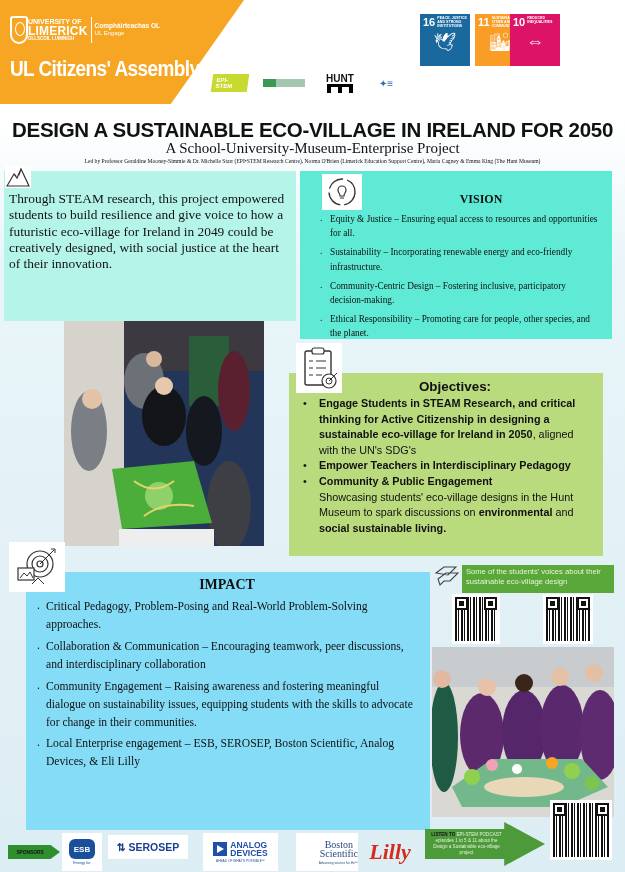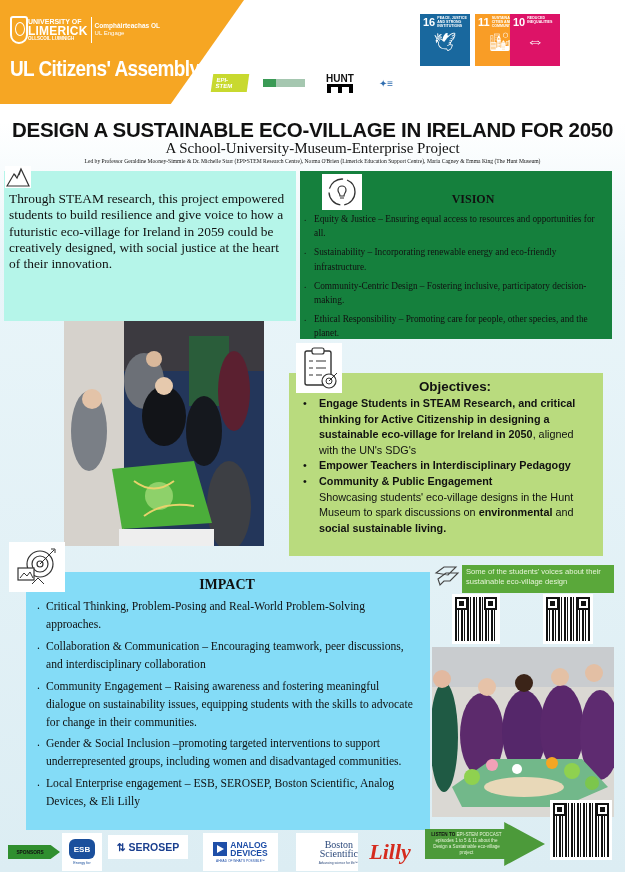--- a/index.html
+++ b/index.html
@@ -58,21 +58,21 @@
 
   
   .mountain-icon { left: 5px; top: 166px; width: 26px; height: 22px; background: #fff; }
   .intro {
     left: 4px; top: 171px; width: 292px; height: 150px; background: #b5f5e9; padding: 20px 6px 4px 5px;
     font-size: 13.4px; line-height: 1.22;
   }
   .intro .lead { font-weight: bold; }
 
   
-  .vision { left: 300px; top: 171px; width: 312px; height: 168px; background: #15803d; padding: 8px 10px 6px 4px; font-size: 9.3px; line-height: 1.52; }
+  .vision { left: 300px; top: 171px; width: 312px; height: 168px; background: #5eead4; padding: 8px 10px 6px 20px; font-size: 9.3px; line-height: 1.52; }
   .vision-icon { left: 322px; top: 174px; width: 40px; height: 36px; background: #fff; display: flex; align-items: center; justify-content: center; }
   .vision h2 { text-align: center; font-size: 12px; font-weight: bold; margin: 11px 0 4px 40px; }
   .vision li { list-style: none; position: relative; padding-left: 10px; margin-bottom: 5px; }
   .vision li::before { content: "."; position: absolute; left: 0; top: -1px; }
 
   
   .photo1 { left: 64px; top: 321px; width: 200px; height: 225px; overflow: hidden; background: #2a3b5c; }
 
   
   .obj-icon { left: 296px; top: 343px; width: 46px; height: 50px; background: #fff; display: flex; align-items: center; justify-content: center; }
@@ -179,21 +179,21 @@
 </div>
 <div class="abs partner lesc">
     <span>✦≡</span>
   </div>
 
 <div class="abs title">DESIGN A SUSTAINABLE ECO-VILLAGE IN IRELAND FOR 2050</div>
 <div class="abs subtitle">A School-University-Museum-Enterprise Project</div>
 <div class="abs credits">Led by Professor Geraldine Mooney-Simmie &amp; Dr. Michelle Starr (EPI•STEM Research Centre), Norma O'Brien (Limerick Education Support Centre), Maria Cagney &amp; Emma King (The Hunt Museum)</div>
 
 <div class="abs intro">
-  <div>Through STEAM research, this project empowered students to build resilience and give voice to how a futuristic eco-village for Ireland in 2059 could be creatively designed, with social justice at the heart of their innovation.</div>
+  <div>Through STEAM research, this project empowered students to build resilience and give voice to how a futuristic eco-village for Ireland in 2049 could be creatively designed, with social justice at the heart of their innovation.</div>
 </div>
 <div class="abs mountain-icon">
   <svg width="26" height="22" viewBox="0 0 26 22">
       <path d="M2 20 L9 8 L12 12 L16 3 L24 20 Z M9 8 L11 10 M16 3 L14 9" fill="none" stroke="#333" stroke-width="1.2"></path>
     </svg>
 </div>
 
 <div class="abs vision">
   <h2>VISION</h2>
   <ul>
@@ -247,24 +247,23 @@
       <path d="M10 16 h4 M17 16 h10 M10 23 h4 M17 23 h10 M10 30 h4 M17 30 h6" stroke="#333" stroke-width="1.2"></path>
       <circle cx="30" cy="36" r="7" fill="#fff" stroke="#333" stroke-width="1.2"></circle>
       <circle cx="30" cy="36" r="3" fill="none" stroke="#333"></circle>
       <path d="M30 36 L38 28" stroke="#333"></path>
     </svg>
 </div>
 
 <div class="abs impact">
   <h2>IMPACT</h2>
   <ul>
-    <li>Critical Thinking, Problem-Posing and Real-World Problem-Solving approaches.</li>
+    <li>Critical Pedagogy, Problem-Posing and Real-World Problem-Solving approaches.</li>
     <li>Collaboration &amp; Communication – Encouraging teamwork, peer discussions, and interdisciplinary collaboration</li>
     <li>Community Engagement – Raising awareness and fostering meaningful dialogue on sustainability issues, equipping students with the skills to advocate for change in their communities.</li>
-    <li>Gender &amp; Social Inclusion –promoting targeted interventions to support underrepresented groups, including women and disadvantaged communities.</li>
     <li>Local Enterprise engagement – ESB, SEROSEP, Boston Scientific, Analog Devices, &amp; Eli Lilly</li>
   </ul>
 </div>
 <div class="abs impact-icon">
   <svg width="46" height="42" viewBox="0 0 46 42">
       <circle cx="26" cy="18" r="13" fill="none" stroke="#333" stroke-width="1.2"></circle>
       <circle cx="26" cy="18" r="8" fill="none" stroke="#333" stroke-width="1.2"></circle>
       <circle cx="26" cy="18" r="3" fill="none" stroke="#333" stroke-width="1.2"></circle>
       <path d="M26 18 L40 4 M37 3 l4 0 l0 4" stroke="#333" fill="none"></path>
       <rect x="4" y="22" width="16" height="12" fill="#fff" stroke="#333" stroke-width="1.2"></rect>

